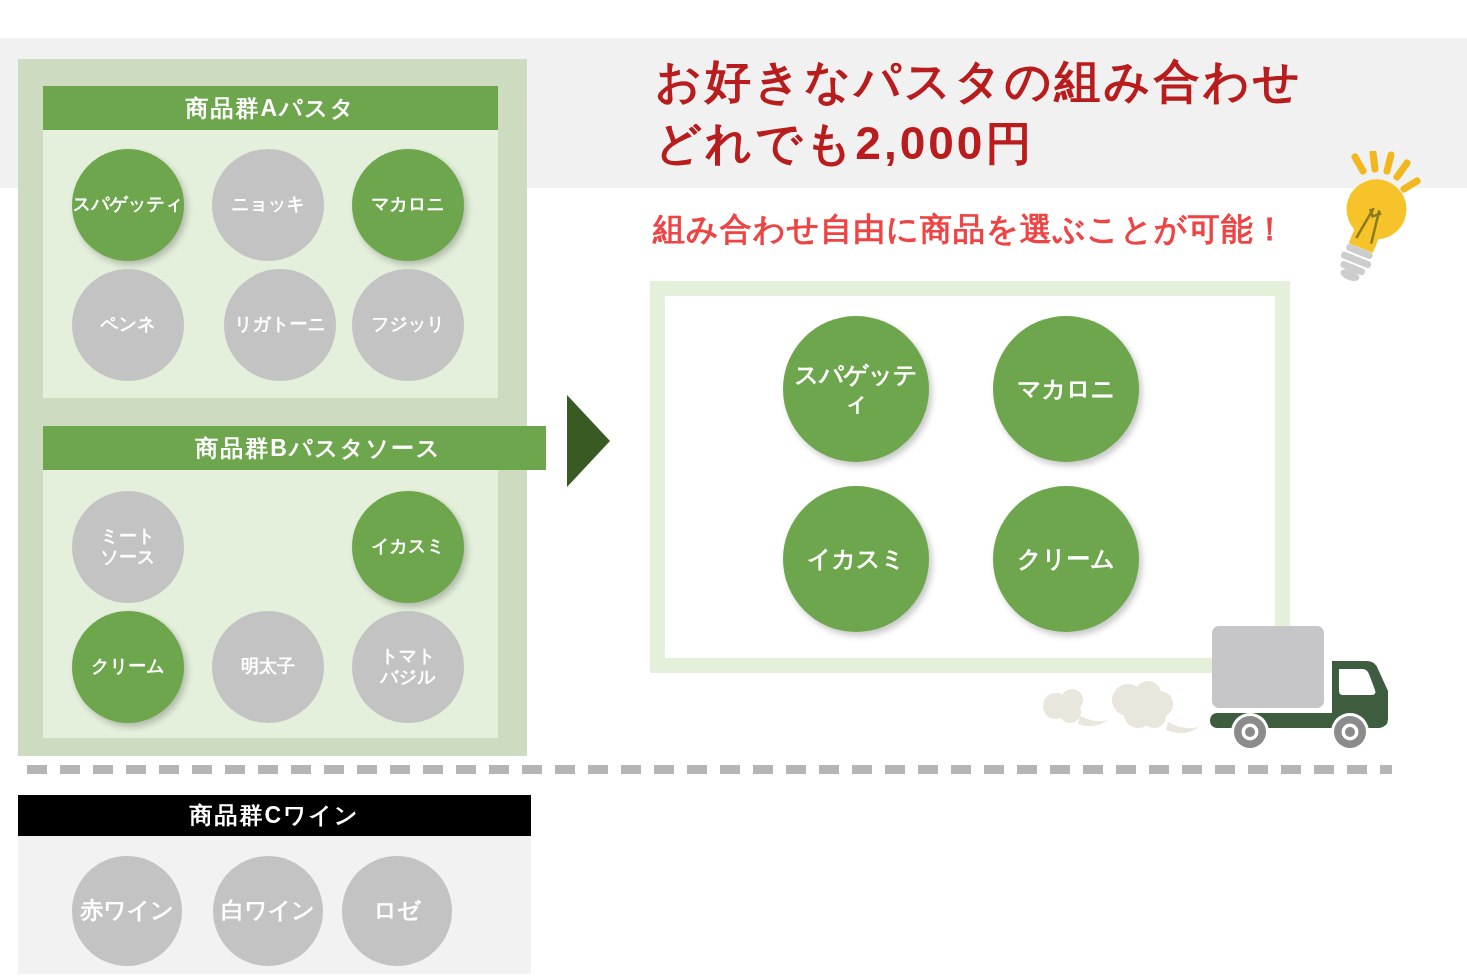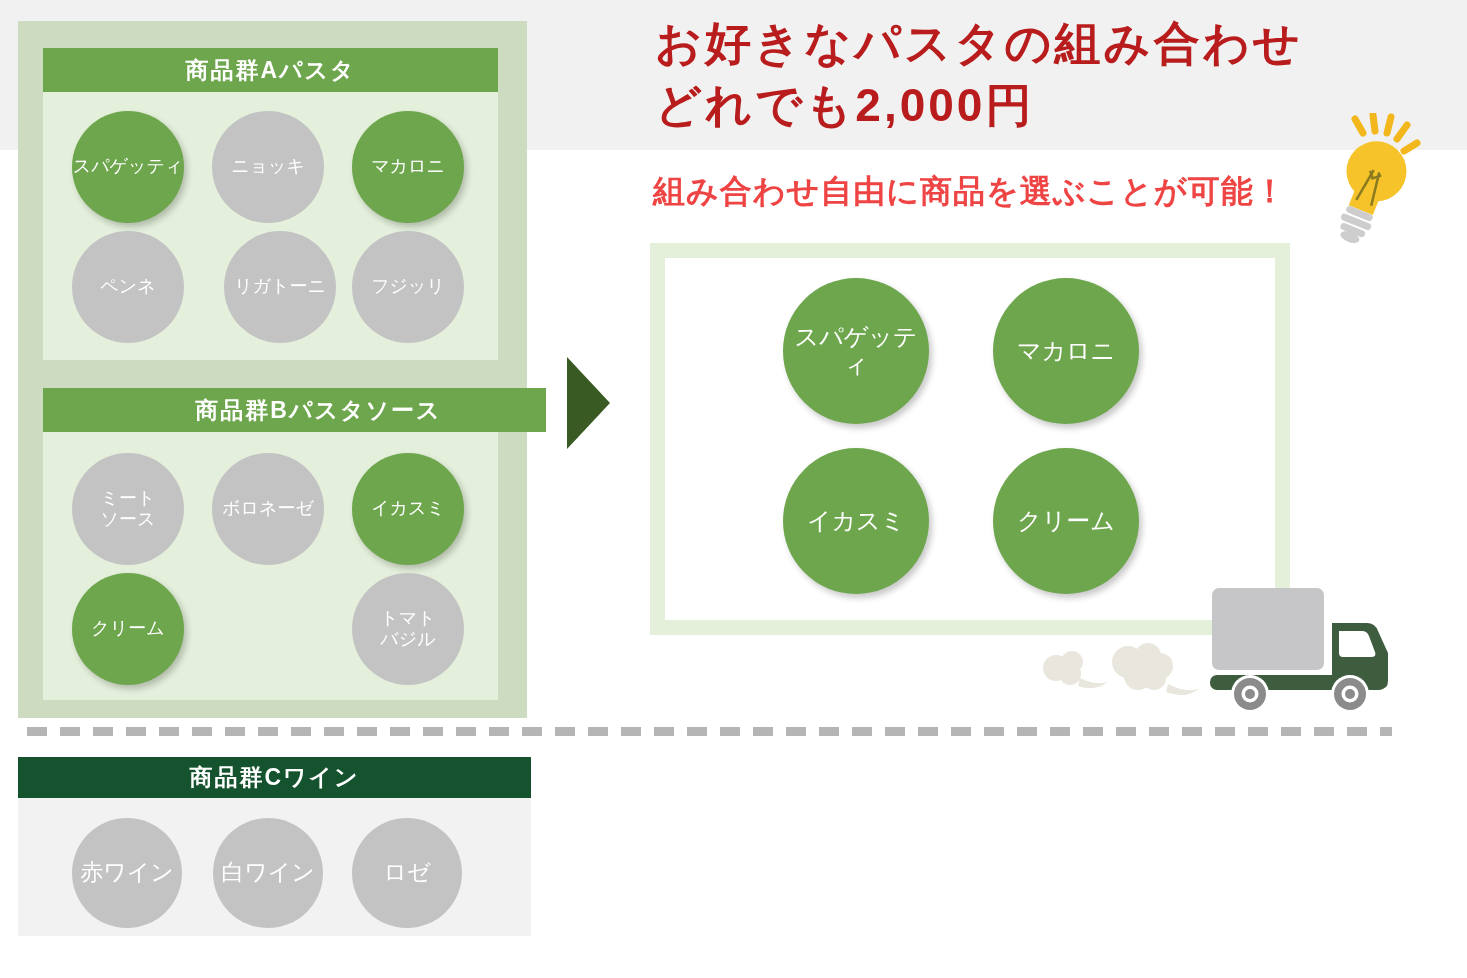--- a/index.html
+++ b/index.html
@@ -1,35 +1,36 @@
 <!DOCTYPE html>
 <html><head>
 <meta charset="utf-8">
 <style>
   html,body{margin:0;padding:0;background:#fff;}
   .canvas{
     position:relative;width:1467px;height:936px;overflow:hidden;background:#fff;
     font-family:"Liberation Sans","DejaVu Sans",sans-serif;
+    margin-top:38px;
   }
   .top-band{position:absolute;left:0;top:0;width:1467px;height:150px;background:#f0f1f0;}
   
   .panel-left{position:absolute;left:18px;top:21px;width:509px;height:697px;background:#cddcc1;}
   .group-header{
     position:absolute;display:flex;align-items:center;justify-content:center;
     color:#fff;font-weight:bold;font-size:23px;letter-spacing:2px;
   }
   .hdr-green{background:#6da64c;}
-  .hdr-gray{background:#14532d;}
+  .hdr-gray{background:#000000;}
   .group-body{position:absolute;background:#e4f0db;}
   
   .section-c{position:absolute;left:18px;top:757px;width:513px;height:190px;background:#f2f2f3;}
   
   .circle{
     position:absolute;border-radius:50%;display:flex;align-items:center;justify-content:center;
-    color:#fff;font-weight:normal;text-align:center;white-space:pre-line;line-height:1.18;
+    color:#fff;font-weight:bold;text-align:center;white-space:pre-line;line-height:1.18;
   }
   .c-sm{width:112px;height:112px;font-size:18px;}
   .c-wine{width:110px;height:110px;font-size:23px;}
   .c-lg{width:146px;height:146px;font-size:24px;}
   .green{background:#6da64c;box-shadow:3px 4px 6px rgba(0,0,0,.22);}
   .gray{background:#c3c3c3;}
   
   .title{
     position:absolute;left:655px;top:12px;color:#b91c1c;font-weight:900;
     font-size:46px;line-height:62px;letter-spacing:3px;
@@ -69,23 +70,23 @@
 
   <div class="circle c-sm green" style="left:72px;top:111px;">スパゲッティ</div>
   <div class="circle c-sm gray" style="left:212px;top:111px;">ニョッキ</div>
   <div class="circle c-sm green" style="left:352px;top:111px;">マカロニ</div>
   <div class="circle c-sm gray" style="left:72px;top:231px;">ペンネ</div>
   <div class="circle c-sm gray" style="left:224px;top:231px;">リガトーニ</div>
   <div class="circle c-sm gray" style="left:72px;top:453px;">ミート
 ソース</div>
 
   <div class="circle c-sm gray" style="left:352px;top:231px;">フジッリ</div>
-  <div class="circle c-sm gray" style="left:212px;top:453px;">ボロネーゼ</div>
   <div class="circle c-sm green" style="left:352px;top:453px;">イカスミ</div>
   <div class="circle c-sm green" style="left:72px;top:573px;">クリーム</div>
+  <div class="circle c-sm gray" style="left:212px;top:573px;">明太子</div>
   <div class="circle c-sm gray" style="left:352px;top:573px;">トマト
 バジル</div>
 
   <div class="arrow-right"></div>
 
   <div class="title">
     <span>お好きなパスタの組み合わせ</span><br>
     <span>どれでも2,000円</span>
   </div>
   <div class="subtitle">組み合わせ自由に商品を選ぶことが可能！</div>
@@ -155,15 +156,15 @@
     </g>
   </svg>
 
   <div class="dashed-line"></div>
 
   <div class="section-c">
     <div class="group-header hdr-gray" style="left:0;top:0;width:513px;height:41px;">商品群Cワイン</div>
   </div>
   <div class="circle c-wine gray" style="left:72px;top:818px;">赤ワイン</div>
   <div class="circle c-wine gray" style="left:213px;top:818px;">白ワイン</div>
-  <div class="circle c-wine gray" style="left:352px;top:818px;">ロゼ</div>
+  <div class="circle c-wine gray" style="left:342px;top:818px;">ロゼ</div>
 
 </div>
 
 </body></html>

